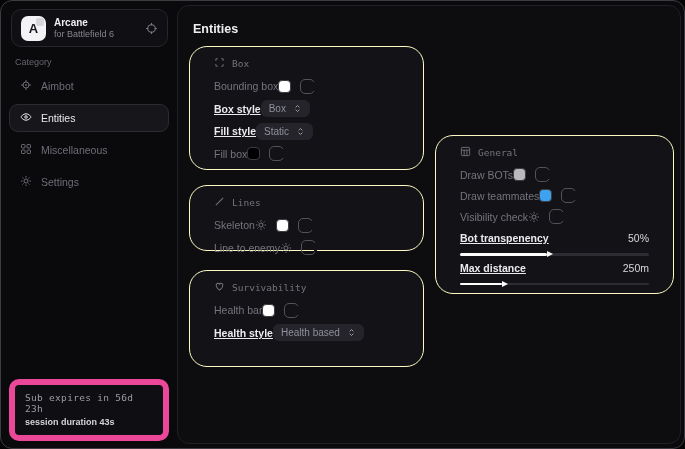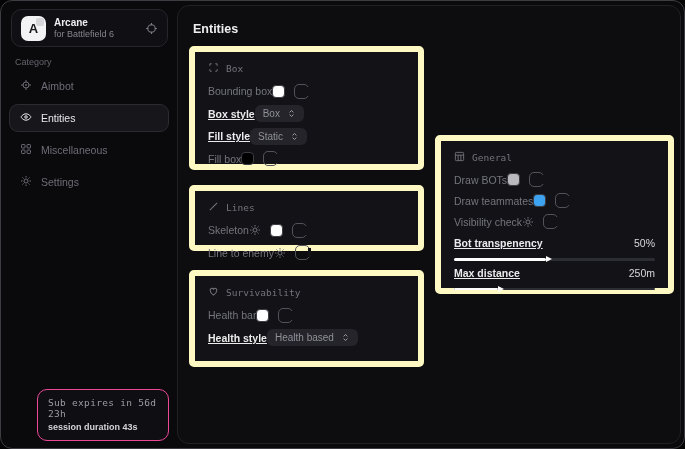--- a/index.html
+++ b/index.html
@@ -26,31 +26,31 @@
   .brand-action { margin-left:auto; color:#7c7c85; display:flex; }
 
   .category-label { position:absolute; left:14px; top:56px; font-size:9px; color:#64646c; }
   .nav { position:absolute; left:8px; right:8px; top:71px; display:flex; flex-direction:column; gap:4px; }
   .nav-item { display:flex; align-items:center; gap:9px; padding:6px 10px; border-radius:9px;
     border:1px solid transparent; color:#6d6d76; font-size:10.5px; cursor:default; }
   .nav-item svg { flex:none; }
   .nav-item.selected { background:#16161b; border-color:#2b2b31; color:#e9e9ec; }
 
   .footer-card { position:absolute; left:8px; right:8px; bottom:7px; background:#0f0f13;
-    border:1px solid #ec4899; border-radius:10px; padding:7px 10px 8px;margin-left:28px; }
+    border:6px solid #ec4899; border-radius:10px; padding:7px 10px 8px; }
   .footer-line1 { font-size:9.5px; color:#9b9ba3; letter-spacing:.3px; }
   .footer-line2 { font-size:9px; font-weight:bold; color:#d4d4d8; margin-top:3px; }
 
   
   .panel { position:absolute; left:176px; top:4px; right:3px; bottom:4px; background:#0d0d10;
     border:1px solid #202026; border-radius:12px; }
   .panel-title { position:absolute; left:15px; top:16px; font-size:12.5px; font-weight:bold; color:#eeeef1; }
 
-  .card { position:absolute; background:#131317; border:6px solid #fef9c3; border-radius:5px;
-    padding:10px 13px; }
+  .card { position:absolute; background:#131317; border:1px solid #fef9c3; border-radius:18px;
+    padding:10px 24px; }
   #card-box          { left:11px;  top:40px;  width:235px; height:124px; }
   #card-lines        { left:11px;  top:179px; width:235px; height:66px;  }
   #card-survivability{ left:11px;  top:264px; width:235px; height:97px;  }
   #card-information  { left:257px; top:40px;  width:239px; height:79px;  }
   #card-general      { left:257px; top:129px; width:239px; height:159px; }
 
   .card-header { display:flex; align-items:center; gap:7px; color:#73737b;
     font-family:"DejaVu Sans Mono",monospace; font-size:9.5px; margin-bottom:5px; }
   .row { display:flex; align-items:center; min-height:22.5px; }
   #card-general .row { min-height:21px; }

